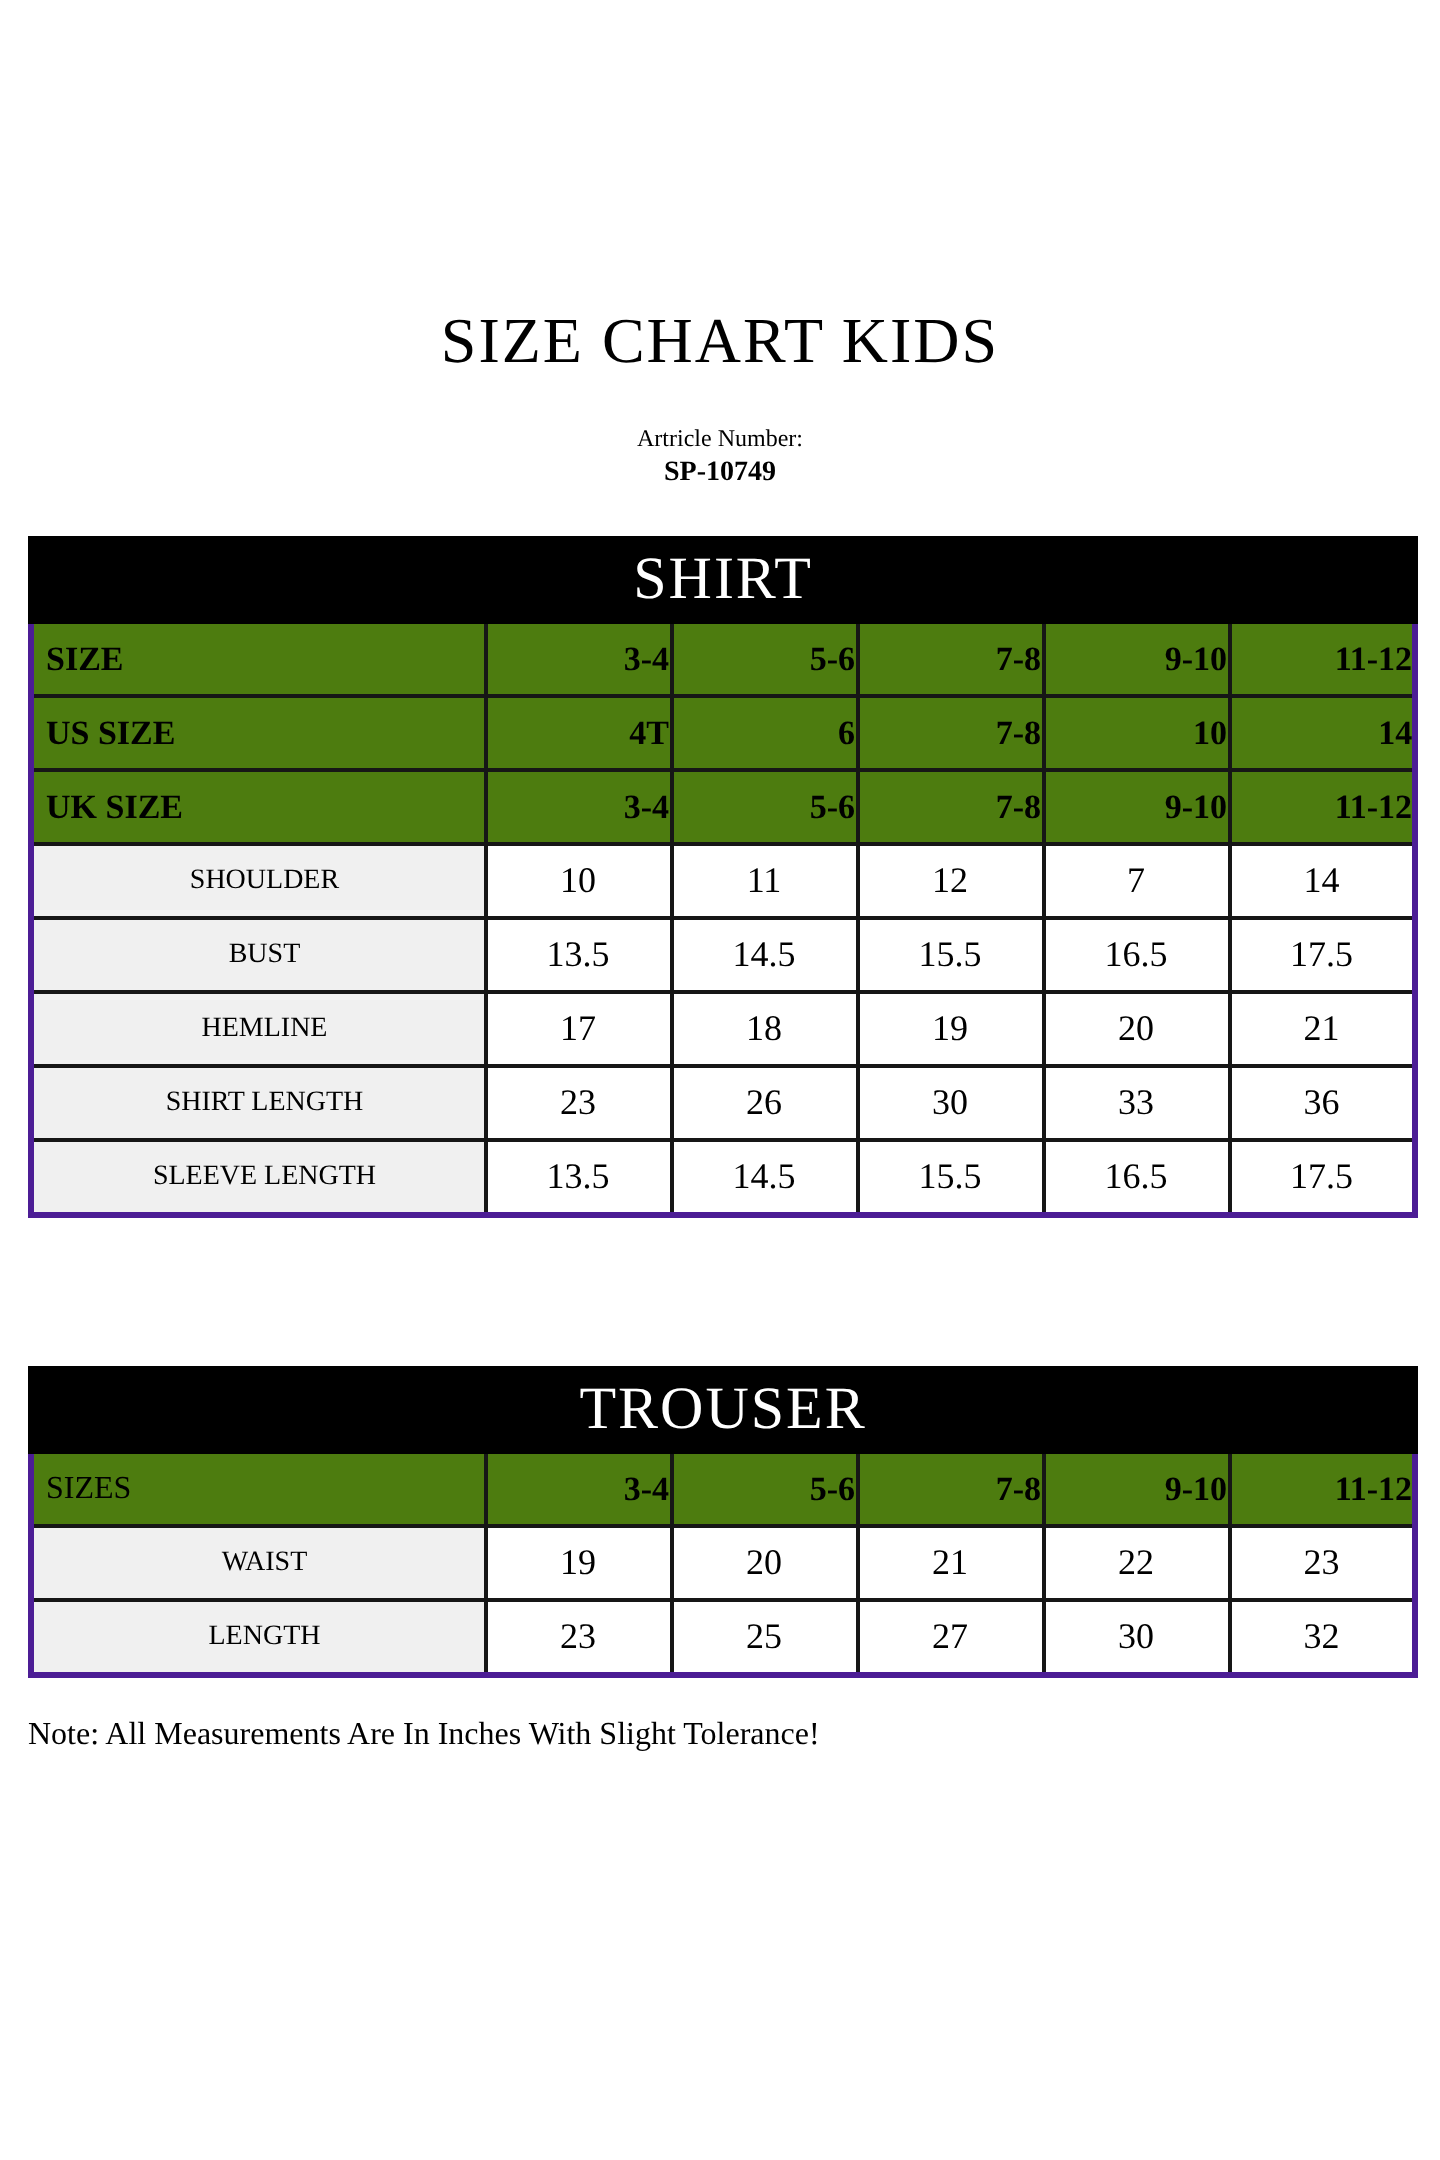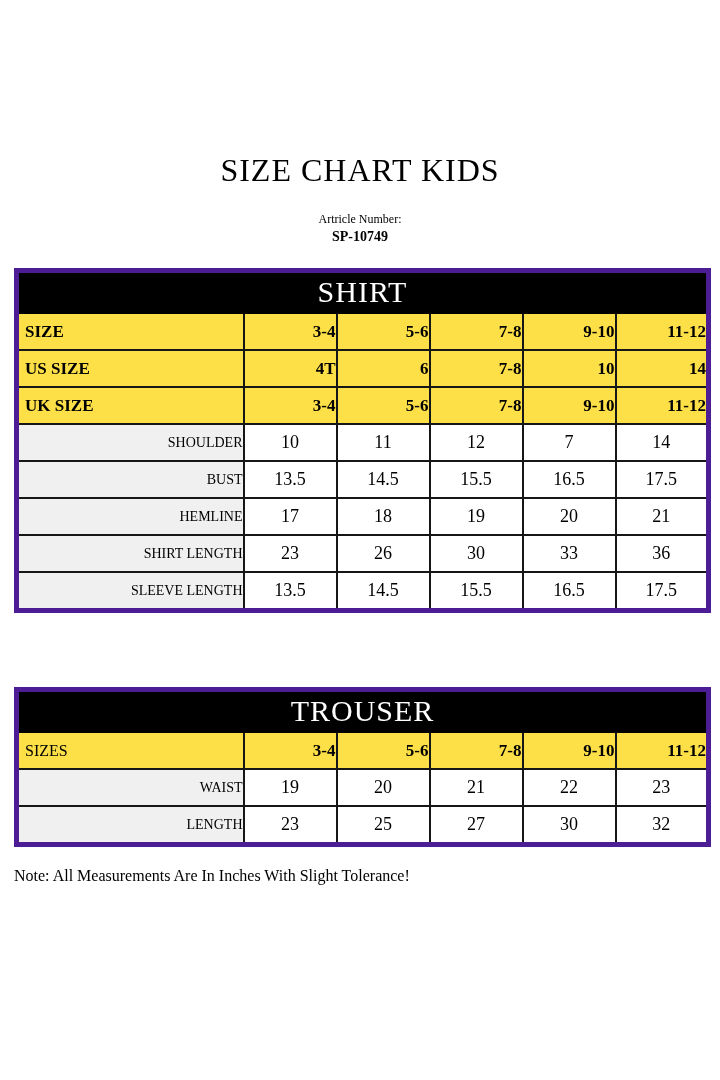--- a/index.html
+++ b/index.html
@@ -39,21 +39,21 @@
     text-align: center;
     font-size: 14px;
     font-weight: 700;
     line-height: 1.15;
   }
   table.size-table {
     border-collapse: collapse;
     table-layout: fixed;
     width: 692px;
     margin-left: 14px;
-    border: 5px solid #4c1d95;
+    border: 3px solid #4c1d95;
   }
   table#shirt-table { margin-top: 23px; }
   table#trouser-table { margin-top: 74px; }
   col.label-col { width: 227px; }
   col.val-col  { width: 93px; }
   th.band {
     background: #000000;
     color: #ffffff;
     font-size: 30px;
     font-weight: 400;
@@ -66,40 +66,40 @@
   }
   td {
     border: 2px solid #161616;
     height: 35px;
     vertical-align: middle;
     padding: 0;
     overflow: hidden;
     white-space: nowrap;
   }
   tr.size-row td {
-    background: #fde047;
+    background: #4d7c0f;
     font-weight: 700;
     font-size: 17px;
   }
   tr.size-row td.label-cell {
     text-align: left;
     padding-left: 6px;
   }
   tr.size-row td.label-cell.regular {
     font-weight: 400;
     font-size: 16px;
   }
   tr.size-row td.value-cell {
     text-align: right;
     padding-left: 41px;
   }
   tr.measure-row td.label-cell {
     background: #f0f0f0;
     font-size: 14px;
-    text-align: right;
+    text-align: center;
     padding-left: 6px;
   }
   tr.measure-row td.value-cell {
     background: #ffffff;
     font-size: 18px;
     text-align: center;
   }
   .note {
     margin: 19px 0 0 14px;
     font-size: 16px;

